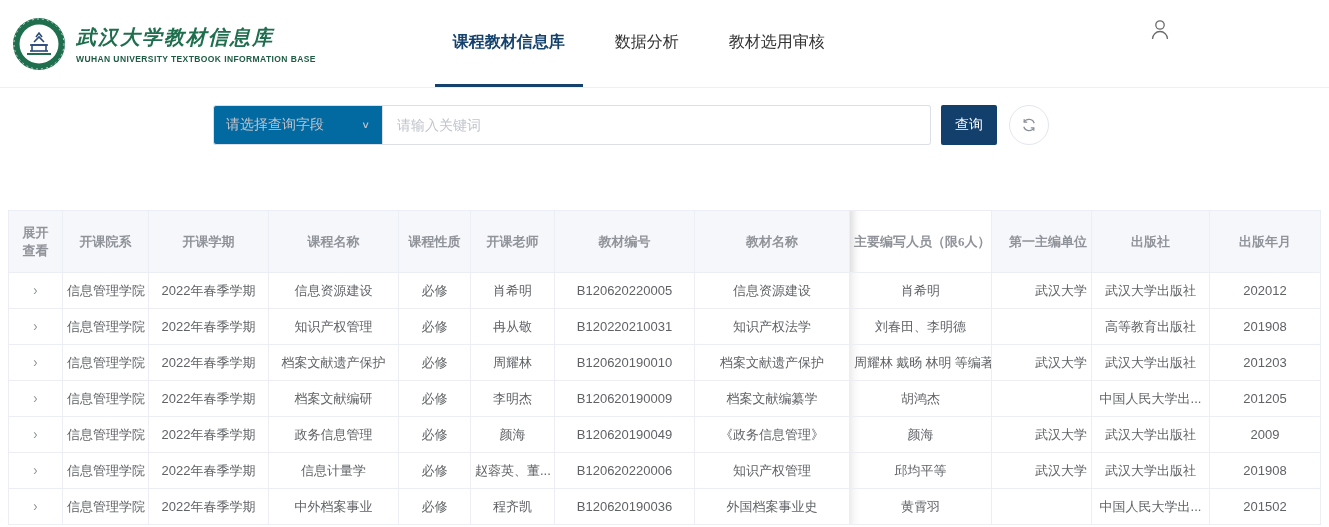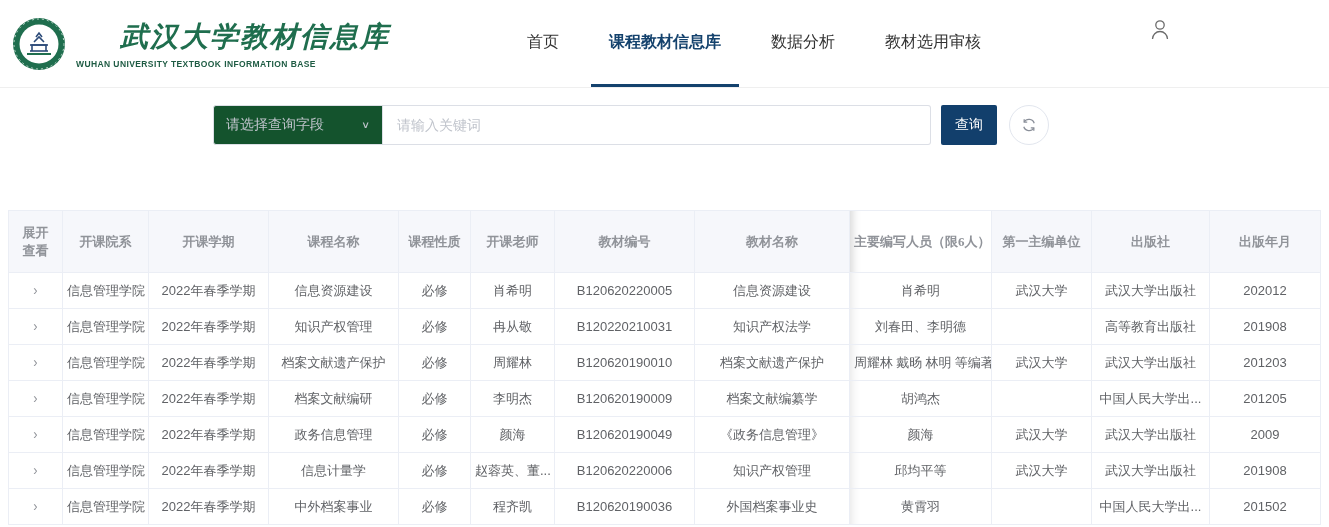--- a/index.html
+++ b/index.html
@@ -4,35 +4,35 @@
 <style>
   * { margin:0; padding:0; box-sizing:border-box; }
   html,body { width:1329px; height:527px; overflow:hidden; background:#fff;
     font-family:"Liberation Sans","DejaVu Sans",sans-serif; }
 
   
   .topbar { height:88px; display:flex; align-items:stretch; border-bottom:1px solid #efefef; background:#fff; }
   .brand { display:flex; align-items:center; padding-left:12px; }
   .seal { width:54px; height:54px; flex:0 0 54px; }
   .brand-text { margin-left:10px; }
-  .brand-zh { font-size:28px; font-weight:bold; color:#1f6e4e; letter-spacing:2px;
-    font-family:"DejaVu Serif","Liberation Serif",serif; font-style:italic;margin-left:44px; }
+  .brand-zh { font-size:20px; font-weight:bold; color:#1f6e4e; letter-spacing:2px;
+    font-family:"DejaVu Serif","Liberation Serif",serif; font-style:italic; }
   .brand-en { font-size:8.5px; font-weight:bold; color:#1f5c44; letter-spacing:.4px; margin-top:3px; }
 
   .nav { display:flex; align-items:stretch; margin-left:112px; }
   .nav-item { display:flex; align-items:center; padding:0 18px; margin:0 7px; font-size:16px;
     color:#333; cursor:pointer; border-bottom:3px solid transparent; white-space:nowrap; }
   .nav-item.active { color:#14426d; border-bottom-color:#14426d; font-weight:bold; }
 
   .user-area { margin-left:auto; margin-right:158px; display:flex; align-items:flex-start; padding-top:18px; }
 
   
   .search-row { display:flex; align-items:center; margin:17px 0 0 213px; height:40px; }
   .field-select { width:170px; height:40px; border:1px solid #dcdfe6; border-radius:3px 0 0 3px;
-    display:flex; align-items:center; justify-content:space-between; padding:0 12px; cursor:pointer; background:#14532d; }
+    display:flex; align-items:center; justify-content:space-between; padding:0 12px; cursor:pointer; background:#0369a1; }
   .field-select .placeholder { color:#c0c4cc; font-size:14px; }
   .chev-down { color:#c0c4cc; font-size:12px; transform:scaleY(.8); }
   .keyword-input { width:548px; height:40px; border:1px solid #dcdfe6; border-left:none; border-radius:0 3px 3px 0;
     padding:0 14px; font-size:14px; color:#606266; outline:none; }
   .keyword-input::placeholder { color:#c0c4cc; }
   .query-btn { margin-left:10px; width:56px; height:40px; background:#123f6c; color:#fff; border:none;
     border-radius:2px; font-size:14px; cursor:pointer; }
   .refresh-btn { margin-left:12px; width:40px; height:40px; border:1px solid #e2e6ee; border-radius:50%;
     background:#fff; display:flex; align-items:center; justify-content:center; cursor:pointer; }
 
@@ -49,21 +49,21 @@
 
   th:nth-child(1),  td:nth-child(1)  { width:54px; }
   th:nth-child(2),  td:nth-child(2)  { width:86px; }
   th:nth-child(3),  td:nth-child(3)  { width:120px; }
   th:nth-child(4),  td:nth-child(4)  { width:130px; }
   th:nth-child(5),  td:nth-child(5)  { width:72px; }
   th:nth-child(6),  td:nth-child(6)  { width:84px; }
   th:nth-child(7),  td:nth-child(7)  { width:140px; }
   th:nth-child(8),  td:nth-child(8)  { width:155px; }
   th:nth-child(9),  td:nth-child(9)  { width:142px;font-family:Liberation Serif, serif; }
-  th:nth-child(10), td:nth-child(10) { width:100px; }
+  th:nth-child(10), td:nth-child(10) { width:100px;text-align:right; }
   th:nth-child(11), td:nth-child(11) { width:118px;margin-top:32px; }
   th:nth-child(12), td:nth-child(12) { width:auto; }
 </style>
 </head>
 <body>
 
 <header class="topbar">
   <div class="brand">
     <svg class="seal" viewBox="0 0 54 54">
       <circle cx="27" cy="27" r="26" fill="#1f6e4e"></circle>
@@ -78,21 +78,20 @@
       </g>
       <path d="M15 37 h24" stroke="#1f6e4e" stroke-width="2" fill="none"></path>
     </svg>
     <div class="brand-text">
       <div class="brand-zh">武汉大学教材信息库</div>
       <div class="brand-en">WUHAN UNIVERSITY TEXTBOOK INFORMATION BASE</div>
     </div>
   </div>
 
   <nav class="nav">
-    <div class="nav-item">首页</div>
     <div class="nav-item active">课程教材信息库</div>
     <div class="nav-item">数据分析</div>
     <div class="nav-item">教材选用审核</div>
   </nav>
 
   <div class="user-area">
     <svg width="22" height="24" viewBox="0 0 22 24">
       <circle cx="11" cy="7" r="4.2" fill="none" stroke="#6b6b6b" stroke-width="1.3"></circle>
       <path d="M3.5 21 a7.5 7.5 0 0 1 15 0" fill="none" stroke="#6b6b6b" stroke-width="1.3"></path>
     </svg>

